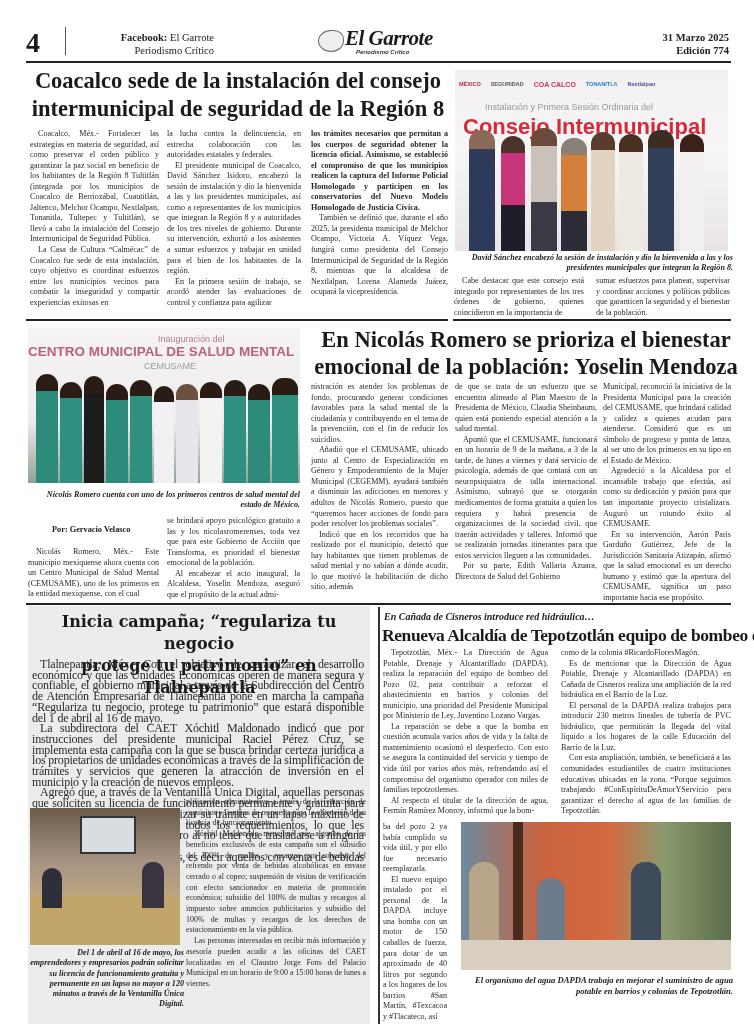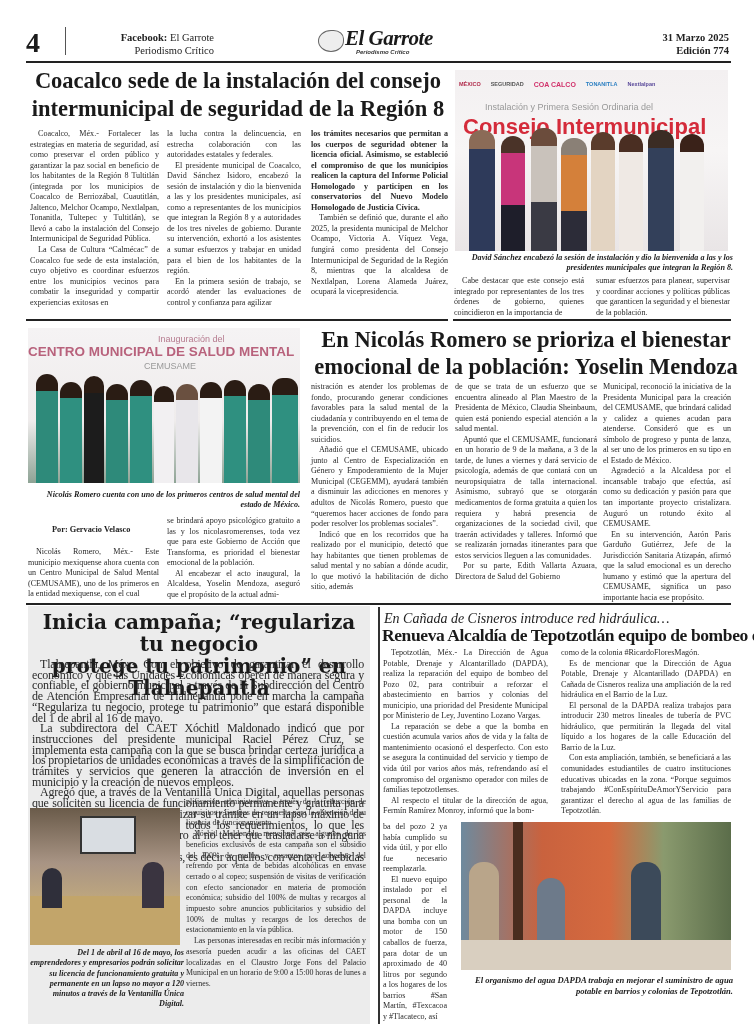--- a/index.html
+++ b/index.html
@@ -127,21 +127,21 @@
   <p>Por su parte, Edith Vallarta Azuara, Directora de Salud del Gobierno</p>
 </div>
 <div class="abs txt" style="left:603px;top:382px;width:128px;">
   <p style="text-indent:0;">Municipal, reconoció la iniciativa de la Presidenta Municipal para la creación del CEMUSAME, que brindará calidad y calidez a quienes acudan para atenderse. Consideró que es un símbolo de progreso y punta de lanza, al ser uno de los primeros en su tipo en el Estado de México.</p>
   <p>Agradeció a la Alcaldesa por el incansable trabajo que efectúa, así como su dedicación y pasión para que tan importante proyecto cristalizara. Auguró un rotundo éxito al CEMUSAME.</p>
   <p>En su intervención, Aarón Paris Garduño Gutiérrez, Jefe de la Jurisdicción Sanitaria Atizapán, afirmó que la salud emocional es un derecho humano y estimó que la apertura del CEMUSAME, significa un paso importante hacia ese propósito.</p>
 </div>
 <div class="rule" style="left:26px;top:603px;width:705px;height:1.5px;"></div>
 
 <div class="abs" style="left:28px;top:606px;width:342px;height:418px;background:#ececec;"></div>
-<div class="abs hl" style="left:30px;top:611px;width:338px;font-size:20px;line-height:22px;font-family:'DejaVu Serif',serif;">
+<div class="abs hl" style="left:30px;top:611px;width:338px;font-size:16px;line-height:22px;font-family:'DejaVu Serif',serif;">
   <div>Inicia campaña; “regulariza tu negocio</div>
   <div>protege tu patrimonio” en Tlalnepantla</div>
 </div>
 <div class="abs txt" style="left:32px;top:659px;width:332px;font-size:12px;line-height:10.7px;letter-spacing:-0.2px;">
   <p>Tlalnepantla, Méx.- Con el objetivo de garantizar el desarrollo económico y que las Unidades Económicas operen de manera segura y confiable, el gobierno municipal a través de la Subdirección del Centro de Atención Empresarial de Tlalnepantla pone en marcha la campaña “Regulariza tu negocio, protege tu patrimonio” que estará disponible del 1 de abril al 16 de mayo.</p>
   <p>La subdirectora del CAET Xóchitl Maldonado indicó que por instrucciones del presidente municipal Raciel Pérez Cruz, se implementa esta campaña con la que se busca brindar certeza jurídica a los propietarios de unidades económicas a través de la simplificación de trámites y servicios que generen la atracción de inversión en el municipio y la creación de nuevos empleos.</p>
   <p>Agregó que, a través de la Ventanilla Única Digital, aquellas personas que soliciten su licencia de funcionamiento permanente y gratuita para giros desregulados, podrán realizar su trámite en un lapso máximo de 120 minutos tras cumplir con todos los requerimientos, lo que les permitirá ahorrar tiempo y dinero al no tener que trasladarse a ninguna oficina gubernamental.</p>
   <p>Para el caso de giros regulados, es decir aquellos con venta de bebidas alcohólicas, se ofrece una sim-</p>
 </div>
 <div class="photo" style="left:30px;top:808px;width:150px;height:137px;background:linear-gradient(#6a5b4a 0%, #a89484 40%, #c9b07c 80%, #9f8a6a 100%);">
@@ -151,21 +151,21 @@
   <div style="position:absolute;left:112px;top:54px;width:22px;height:46px;background:#3a3440;border-radius:10px 10px 0 0;"></div>
 </div>
 <div class="abs txt" style="left:186px;top:797px;width:180px;font-size:7.9px;line-height:10.7px;">
   <p style="text-indent:0;">plificación administrativa a través de la reducción de requisitos y tiempos de respuesta para la obtención de su licencia de funcionamiento.</p>
   <p>Xóchitl Maldonado mencionó que algunos de los beneficios exclusivos de esta campaña son el subsidio del 100% de multas y recargos por concepto del refrendo por venta de bebidas alcohólicas en envase cerrado o al copeo; suspensión de visitas de verificación con efecto sancionador en materia de promoción económica; subsidio del 100% de multas y recargos al impuesto sobre anuncios publicitarios y subsidio del 100% de multas y recargos de los derechos de estacionamiento en la vía pública.</p>
   <p>Las personas interesadas en recibir más información y asesoría pueden acudir a las oficinas del CAET localizadas en el Claustro Jorge Fons del Palacio Municipal en un horario de 9:00 a 15:00 horas de lunes a viernes.</p>
 </div>
 <div class="abs cap" style="left:28px;top:948px;width:156px;line-height:10.3px;">Del 1 de abril al 16 de mayo, los emprendedores y empresarios podrán solicitar su licencia de funcionamiento gratuita y permanente en un lapso no mayor a 120 minutos a través de la Ventanilla Única Digital.</div>
 
 <div class="abs" style="left:378px;top:607px;width:1.5px;height:417px;background:#333;"></div>
-<div class="abs" style="left:384px;top:611px;font-size:14px;font-weight:normal;font-style:italic;">En Cañada de Cisneros introduce red hidráulica…</div>
+<div class="abs" style="left:384px;top:611px;font-size:10px;font-weight:bold;font-style:italic;">En Cañada de Cisneros introduce red hidráulica…</div>
 <div class="abs hl" style="left:382px;top:624px;width:352px;font-size:17.5px;line-height:22px;text-align:left;letter-spacing:-0.4px;white-space:nowrap;">Renueva Alcaldía de Tepotzotlán equipo de bombeo del Pozo 02</div>
 <div class="abs txt" style="left:383px;top:648px;width:165px;">
   <p>Tepotzotlán, Méx.- La Dirección de Agua Potable, Drenaje y Alcantarillado (DAPDA), realiza la reparación del equipo de bombeo del Pozo 02, para contribuir a reforzar el abastecimiento en barrios y colonias del municipio, una prioridad del Presidente Municipal por Ministerio de Ley, Juventino Lozano Vargas.</p>
   <p>La reparación se debe a que la bomba en cuestión acumula varios años de vida y la falta de mantenimiento ocasionó el desperfecto. Con esto se asegura la continuidad del servicio y tiempo de vida útil por varios años más, refrendando así el compromiso del organismo operador con miles de familias tepotzotlenses.</p>
   <p>Al respecto el titular de la dirección de agua, Fermín Ramírez Monroy, informó que la bom-</p>
 </div>
 <div class="abs txt" style="left:383px;top:822px;width:64px;">
   <p style="text-indent:0;">ba del pozo 2 ya había cumplido su vida útil, y por ello fue necesario reemplazarla.</p>
   <p>El nuevo equipo instalado por el personal de la DAPDA incluye una bomba con un motor de 150 caballos de fuerza, para dotar de un aproximado de 40 litros por segundo a los hogares de los barrios #San Martín, #Texcacoa y #Tlacateco, así</p>
 </div>

